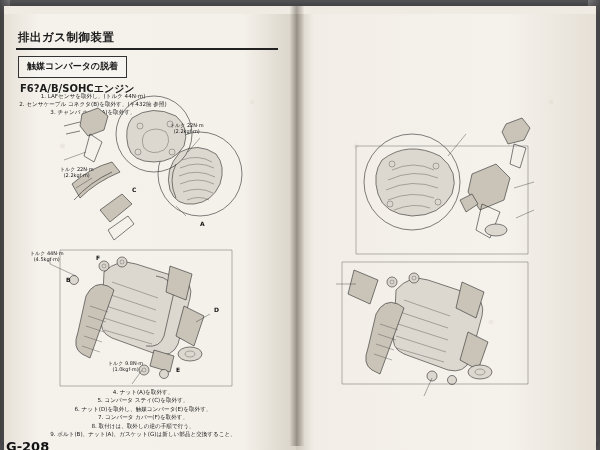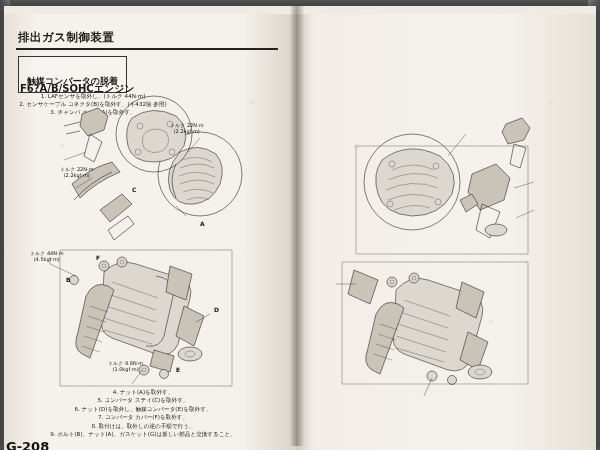--- a/index.html
+++ b/index.html
@@ -101,21 +101,21 @@
   .l-rule {
     position: absolute;
     left: 12px; top: 34px;
     width: 262px; height: 2px;
     background: #222;
   }
   .l-subbox {
     position: absolute;
     left: 14px; top: 42px;
     border: 1px solid #333;
-    padding: 18px 8px 4px 8px;
+    padding: 3px 8px 4px 8px;
     font-size: 9px;
     font-weight: bold;
     color: #1b1b1b;
     background: rgba(255,255,255,0.25);
   }
   .l-engine-label {
     position: absolute;
     left: 16px; top: 68px;
     font-size: 10px;
     font-weight: bold;

